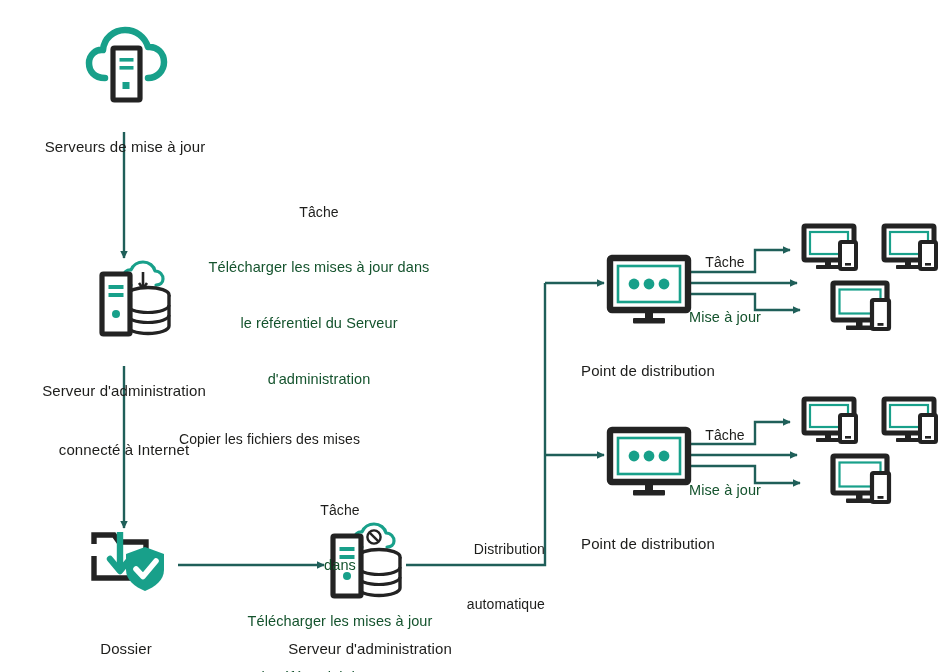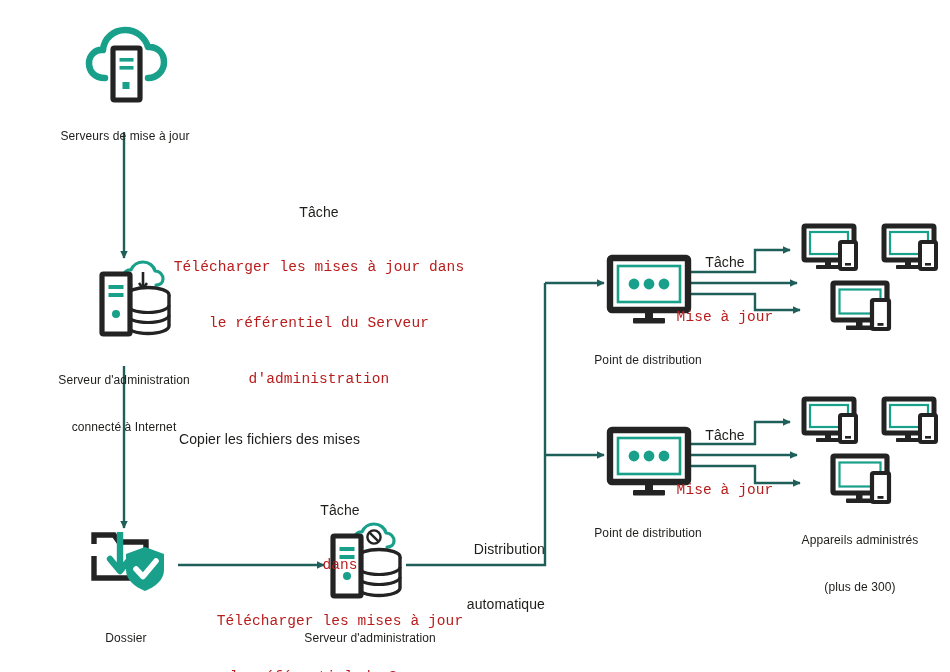--- a/index.html
+++ b/index.html
@@ -28,22 +28,22 @@
   }
   .lbl {
     position: absolute;
     text-align: center;
     line-height: 1.32;
     font-size: 14.5px;
     color: #1d1d1b;
     white-space: pre;
     letter-spacing: 0.1px;
   }
-  .lbl.teal { color: #b91c1c; font-family: Liberation Mono, monospace; }
-  .lbl.node { font-size: 12px; }
+  .lbl.teal { color: #14532d; }
+  .lbl.node { font-size: 15px; }
   .lbl.task { font-size: 14px; }
 </style>
 </head>
 <body>
 
 <div id="canvas">
 
   <svg class="layer" viewBox="0 0 950 672">
     <defs>
       <marker id="ah" markerWidth="9" markerHeight="9" refX="7.4" refY="4.5" orient="auto" markerUnits="userSpaceOnUse">
@@ -252,18 +252,14 @@
 
   <div class="lbl task" style="left:650px; top:389px; width:150px;">
     <div>Tâche</div>
     <div class="lbl teal" style="position:static;">Mise à jour</div>
   </div>
 
   <div class="lbl node" style="left:548px; top:494px; width:200px;">
     <div>Point de distribution</div>
   </div>
 
-  <div class="lbl node" style="left:770px; top:501px; width:180px;">
-    <div>Appareils administrés</div>
-    <div>(plus de 300)</div>
-  </div>
 
 </div>
 
 </body></html>

